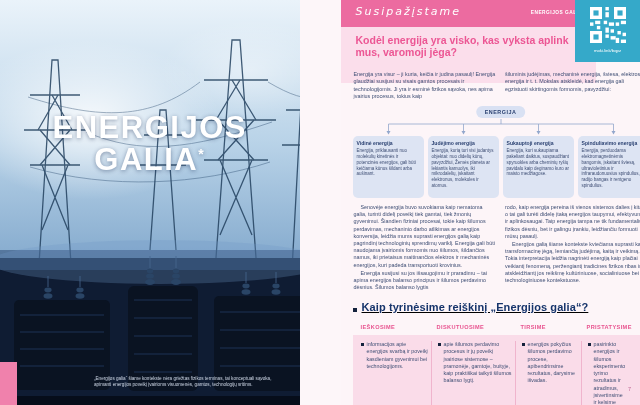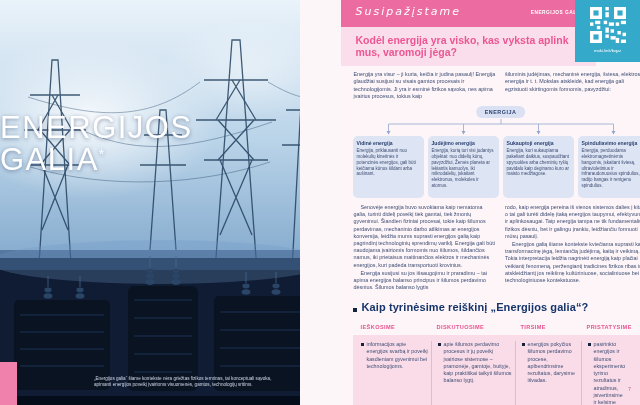--- a/index.html
+++ b/index.html
@@ -3,38 +3,38 @@
 <meta charset="utf-8">
 <style>
   html,body{margin:0;padding:0;background:#e9e9e9;}
   *{box-sizing:border-box;}
   .spread{position:relative;width:640px;height:405px;overflow:hidden;background:#fdf6f9;
     font-family:"Liberation Sans","DejaVu Sans",sans-serif;display:flex;}
 
   
   .page-left{position:relative;width:320px;height:405px;overflow:hidden;background:#6f9cc4;}
   .cover-art{position:absolute;inset:0;display:block;}
-  .cover-title{position:absolute;top:112px;left:0;width:100%;text-align:left;color:#ffffff;
-    font-weight:400;font-size:31px;line-height:1.02;letter-spacing:1.5px;
+  .cover-title{position:absolute;top:112px;left:0;width:100%;text-align:center;color:#ffffff;
+    font-weight:700;font-size:31px;line-height:1.02;letter-spacing:1.5px;
     text-shadow:0 1px 4px rgba(20,40,80,.45);}
   .cover-title .ast{font-size:14px;vertical-align:super;}
   .cover-caption{position:absolute;left:94px;right:12px;bottom:16px;font-size:4.6px;line-height:1.45;
     color:#d7e0ef;opacity:.92;}
   .corner-strip{position:absolute;left:0;bottom:0;width:17px;height:43px;background:#f081ac;}
 
   
   .page-right{position:relative;width:320px;height:405px;background:#fdf5f8;overflow:hidden;margin-left:41px;}
 
   .top-bar{position:absolute;top:0;left:0;width:255px;height:27px;background:#ec6ba0;}
   .section-label{position:absolute;left:15px;top:5px;color:#ffffff;font-size:11px;
     font-style:italic;letter-spacing:2px;font-family:"DejaVu Sans",sans-serif;}
   .chapter-tag{position:absolute;right:13px;top:10px;color:#ffffff;font-size:4.8px;font-weight:bold;
     letter-spacing:.5px;}
 
-  .title-band{position:absolute;top:27px;left:0;width:255px;height:39px;background:#fbdeeb;}
+  .title-band{position:absolute;top:27px;left:0;width:255px;height:56px;background:#fbdeeb;}
   .page-title{padding:7px 10px 0 15px;color:#ec5694;font-weight:bold;font-size:10.5px;line-height:1.18;}
 
   .qr-box{position:absolute;top:0;right:0;width:65px;height:62px;background:#35a9c9;text-align:center;}
   .qr-box svg{margin-top:7px;}
   .qr-caption{color:#ffffff;font-size:4.3px;margin-top:1px;}
 
   .intro{position:absolute;top:71px;left:13px;width:294px;display:grid;
     grid-template-columns:1fr 1fr;column-gap:9px;color:#3e4e74;font-size:5.4px;line-height:1.36;}
   .intro p{margin:0;}
 
@@ -48,21 +48,21 @@
   .dbox{background:#dde4f3;border-radius:5px;padding:4px 4px 3px 4px;min-height:62px;}
   .dbox-title{color:#2c4272;font-weight:bold;font-size:5.1px;margin-bottom:2px;}
   .dbox-text{color:#3e4e74;font-size:4.5px;line-height:1.3;}
 
   .bodytext{position:absolute;top:204px;left:13px;width:294px;display:grid;
     grid-template-columns:1fr 1fr;column-gap:9px;color:#3e4e74;font-size:5.4px;line-height:1.33;}
   .bodytext p{margin:0 0 1px 0;}
   .bodytext p.indent{text-indent:7px;}
 
   .explore{position:absolute;top:301px;left:12px;right:0;bottom:0;}
-  .explore-head{display:flex;align-items:center;}
+  .explore-head{display:flex;align-items:center;text-decoration:underline;}
   .explore-head .sq{width:4px;height:4px;background:#14223c;margin:5px 5px 0 0;flex:0 0 auto;}
   .explore-head h2{margin:0;color:#16346b;font-size:11px;font-weight:bold;letter-spacing:.1px;}
   .explore-headers{position:absolute;top:23px;left:8px;right:8px;display:grid;
     grid-template-columns:76px 84px 66px 1fr;color:#e8538f;font-weight:bold;font-size:5.6px;
     letter-spacing:.4px;}
   .explore-panel{position:absolute;top:34px;left:0;right:0;bottom:0;background:#fadce9;
     display:grid;grid-template-columns:76px 84px 66px 1fr;padding:6px 8px 0 8px;}
   .ex-col{display:flex;padding-right:8px;}
   .ex-col + .ex-col{border-left:1px solid #f0b4cd;padding-left:6px;margin-left:-6px;}
   .ex-col .bullet{width:3px;height:3px;background:#14223c;margin:2px 3px 0 0;flex:0 0 auto;}

